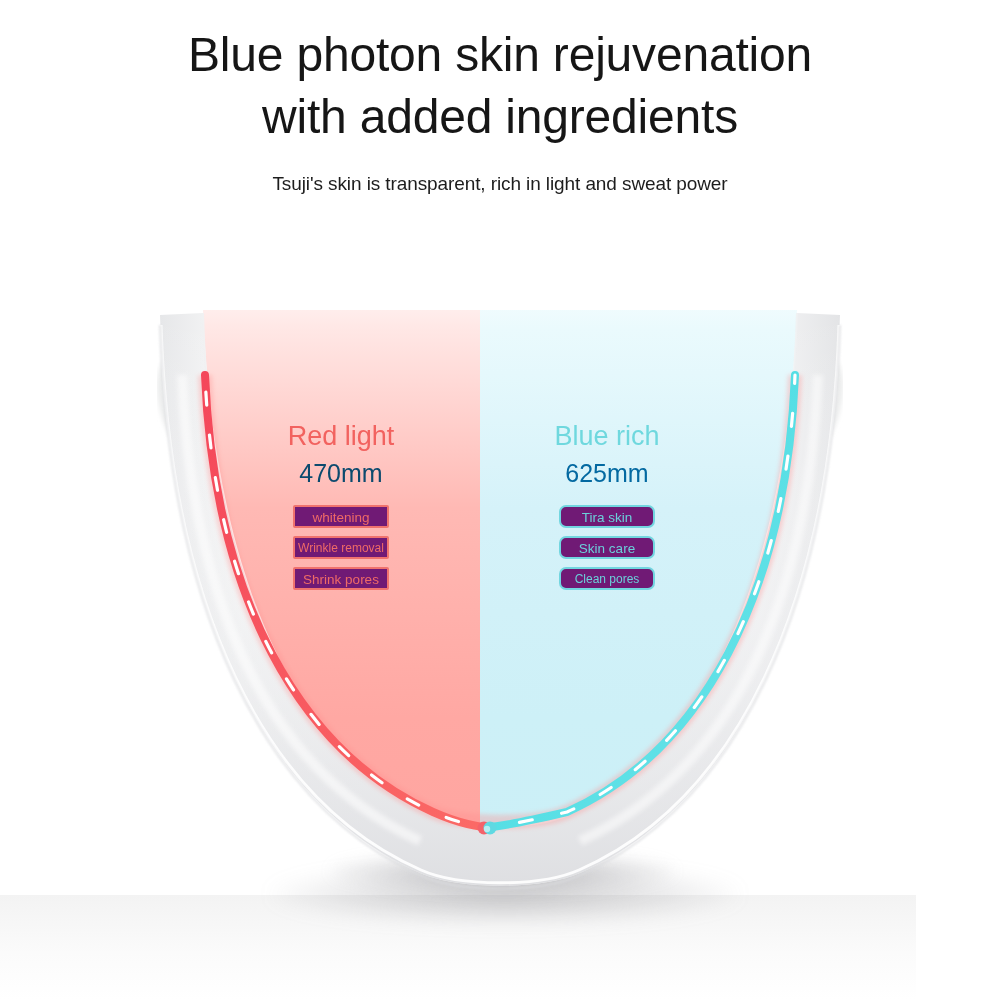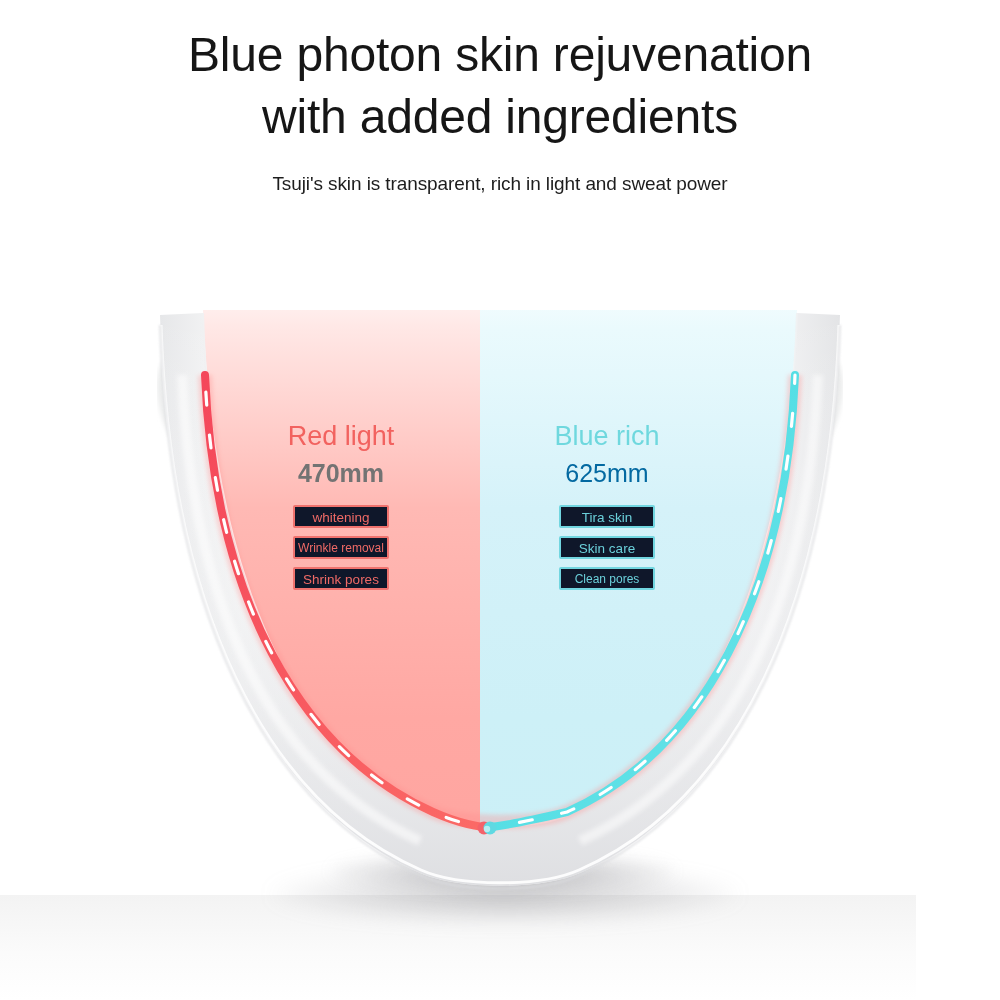--- a/index.html
+++ b/index.html
@@ -132,41 +132,41 @@
     margin-top: 18px;
     display: flex;
     flex-direction: column;
     align-items: center;
     gap: 8px;
   }
   .chip {
     width: 96px;
     height: 23px;
     line-height: 21px;
-    background: #0f172a;
+    background: #701a75;
     border-width: 2px;
     border-style: solid;
     border-radius: 2px;
     font-size: 13.5px;
     text-align: center;
     box-sizing: border-box;
     white-space: nowrap;
     overflow: hidden;
   }
   .chip.small { font-size: 12px; }
 
   
   .c-red-title { color: #f2625f; }
-  .c-red-nm    { color: #737373; font-weight: bold; }
+  .c-red-nm    { color: #0c4a6e; }
   .chip-red    { border-color: #f0726e; color: #ef6a66; }
 
   
   .c-blue-title { color: #6fd8de; }
   .c-blue-nm    { color: #0369a1; }
-  .chip-blue    { border-color: #72d6e0; color: #6bd0da; }
+  .chip-blue    { border-color: #72d6e0; color: #6bd0da; border-radius: 7px; }
 </style>
 </head>
 <body>
 
 <div class="header">
   <div class="headline">
     <span class="headline-line">Blue photon skin rejuvenation</span>
     <span class="headline-line">with added ingredients</span>
   </div>
   <div class="subhead">Tsuji's skin is transparent, rich in light and sweat power</div>

